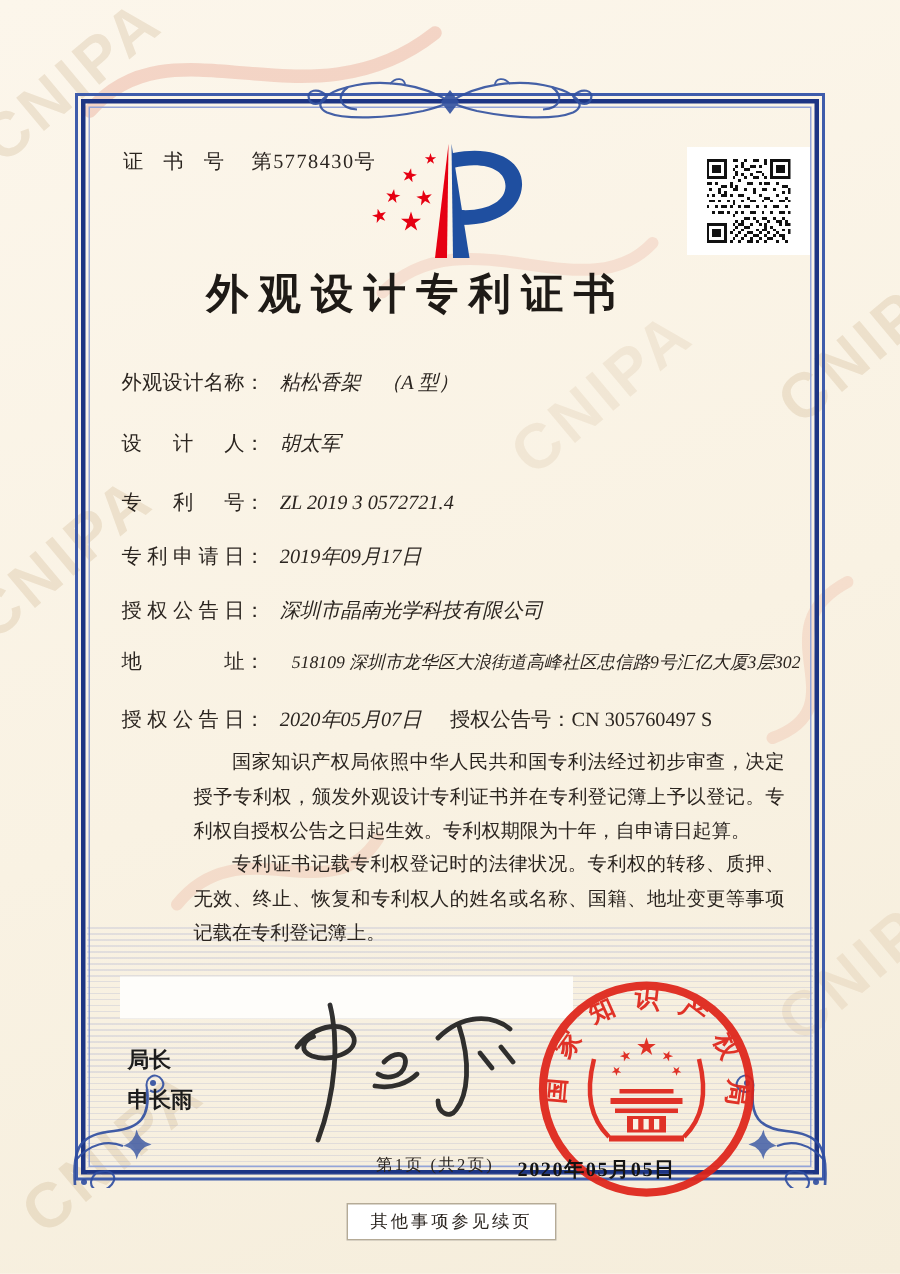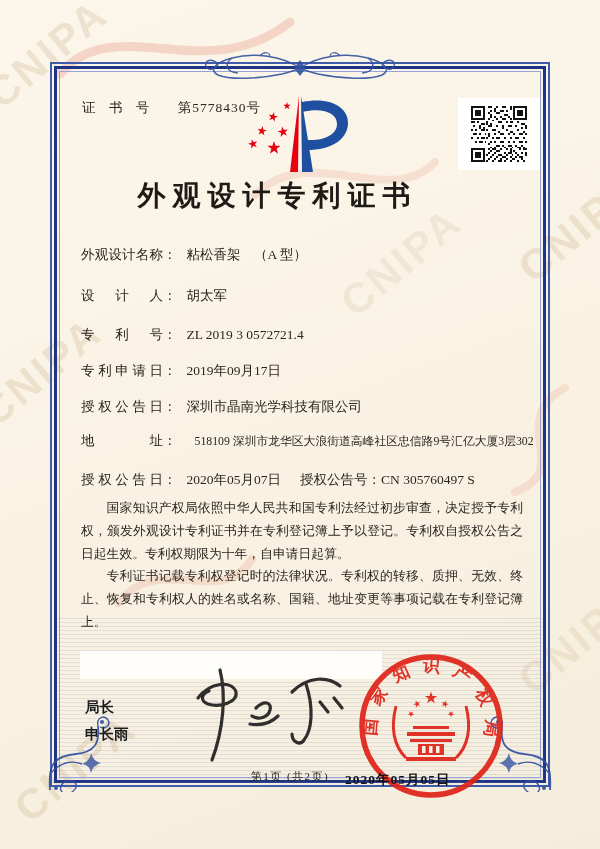--- a/index.html
+++ b/index.html
@@ -31,42 +31,42 @@
   .frame-in { position:absolute; inset:2px; border:1px solid #93a4d8; }
   .waves { position:absolute; left:58px; top:616px; width:484px; height:167px; z-index:2;
     background:repeating-linear-gradient(0deg,
       rgba(122,134,198,0.18) 0px, rgba(122,134,198,0.18) 1px,
       rgba(255,255,255,0) 1px, rgba(255,255,255,0) 4px); }
   .ornament { position:absolute; z-index:4; }
 
   
   .certno { position:absolute; left:82px; top:99px; font-size:13.5px; z-index:3; white-space:nowrap; }
   .certno .lbl { letter-spacing:5px; }
-  .certno .val { margin-left:20px; letter-spacing:1px; }
+  .certno .val { margin-left:10px; letter-spacing:1px; }
   .logo { position:absolute; left:243px; top:92px; z-index:3; }
   .qrbox { position:absolute; left:458px; top:98px; width:82px; height:72px; background:#fff;
     z-index:3; display:flex; align-items:center; justify-content:center; }
   .title { position:absolute; left:0; top:177px; width:555px; text-align:center;
     font-size:28px; font-weight:bold; letter-spacing:7px; color:#1e1a16; z-index:3; }
 
   
   .fields { position:absolute; left:81px; top:246px; width:442px; height:250px;
     font-size:13.5px; z-index:3; }
   .frow { position:absolute; left:0; white-space:nowrap; }
   .f0{top:0}.f1{top:41px}.f2{top:80px}.f3{top:116px}.f4{top:152px}.f5{top:186px}.f6{top:225px}
   .flabel { display:inline-block; width:82px; text-align:justify; text-align-last:justify;
     vertical-align:bottom; }
-  .fvalue { margin-left:10px; }
+  .fvalue { margin-left:10px;font-style:italic; }
   .f5 .fvalue { font-size:11.8px; margin-left:18px; }
   .grant2 { position:absolute; left:219px; top:0; }
 
   
   .paras { position:absolute; left:81px; top:497px; width:442px; z-index:3;
     font-size:12.8px; line-height:1.78; text-align:justify; }
-  .paras p { text-indent:2em; }
+  .paras p { text-indent:2em;margin-left:48px; }
 
   
   .strip { position:absolute; left:80px; top:651px; width:302px; height:28px;
     background:#fefdfa; z-index:3; }
   .director { position:absolute; left:85px; top:694px; z-index:4;
     font-family:"Liberation Sans",sans-serif; font-size:14.5px; font-weight:600;
     line-height:27px; color:#1c1c1c; }
   .sig { position:absolute; left:180px; top:664px; z-index:4; }
   .seal { position:absolute; left:352px; top:648px; z-index:4; }
   .sealdate { position:absolute; left:345px; top:771px; width:172px; text-align:left;
@@ -255,14 +255,17 @@
         <rect x="84" y="98" width="3.5" height="7" fill="#faf3e6"></rect>
         <rect x="54" y="109" width="50" height="4"></rect>
         <path d="M44 58 C38 82 42 98 54 110" fill="none" stroke="#df2318" stroke-width="3"></path>
         <path d="M114 58 C120 82 116 98 104 110" fill="none" stroke="#df2318" stroke-width="3"></path>
       </g>
     </g>
   </svg>
   <div class="sealdate">2020年05月05日</div>
 
   <div class="pageinfo">第1页 (共2页)</div>
+  <div class="note">
+    <span>其他事项参见续页</span>
+  </div>
 
 </div>
 
 </body></html>

